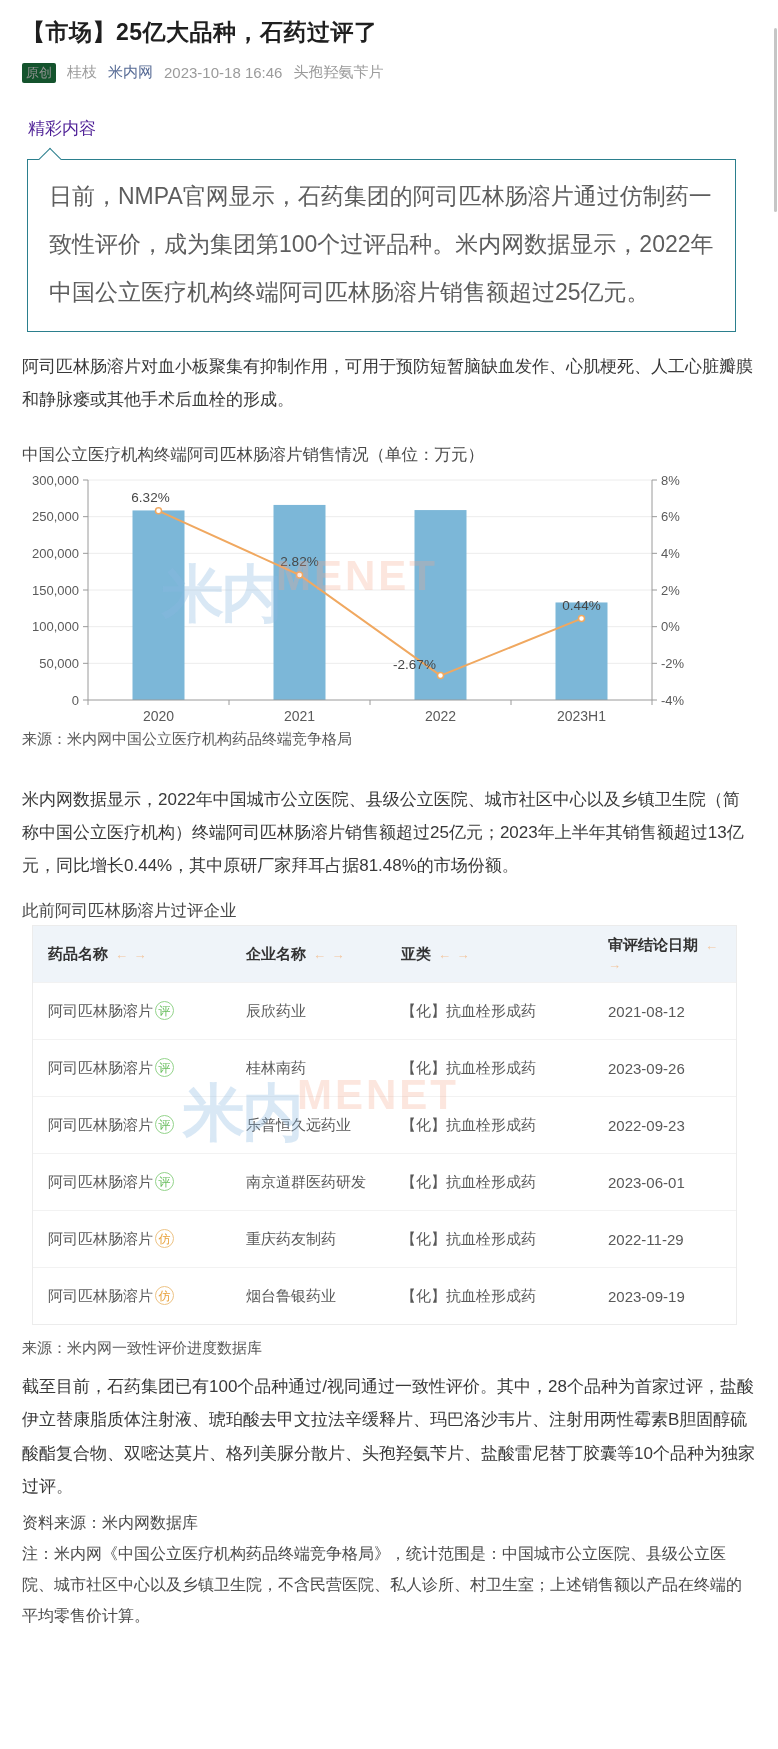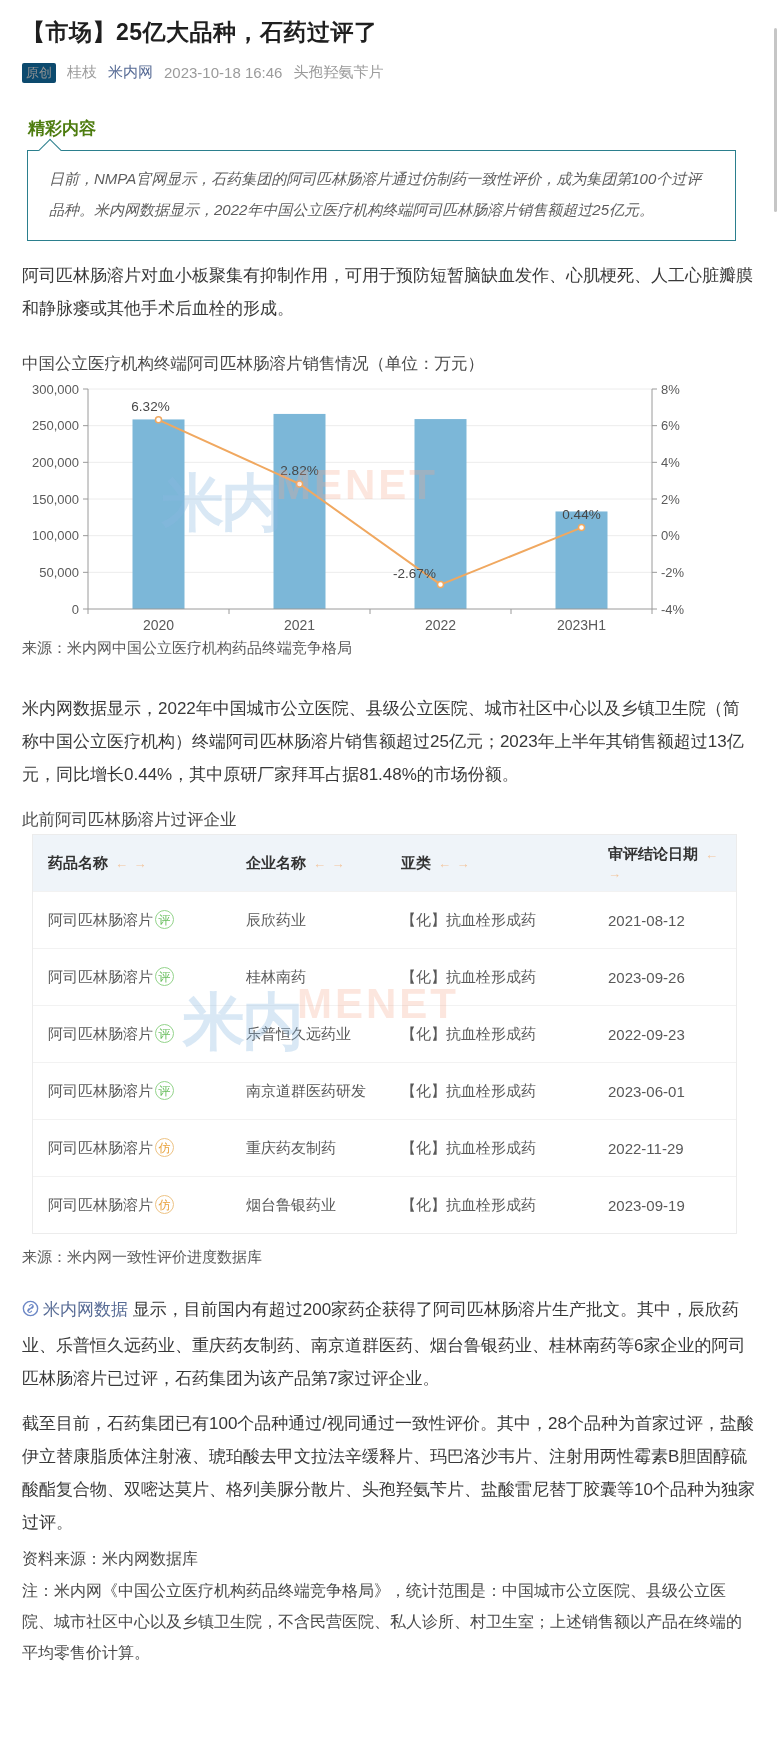--- a/index.html
+++ b/index.html
@@ -9,30 +9,30 @@
   .page { width:778px; height:1749px; padding:18px 22px 0; position:relative; }
 
   .scrollbar { position:absolute; right:0; top:0; width:5px; height:1749px; }
   .scrollbar .thumb { position:absolute; right:1px; top:28px; width:3px; height:184px;
                       background:#c6c6c6; border-radius:2px; }
 
   h1.title { font-size:23px; line-height:1.25; color:#1f1f1f; font-weight:600;
              letter-spacing:.5px; margin:0 0 16px; }
 
   .meta { display:flex; align-items:center; gap:11px; font-size:15px; color:#9b9b9b; margin:0 0 34px; }
-  .badge-original { background:#0c4a6e; color:#949494; font-size:13px; padding:1px 4px; border-radius:2px; }
+  .badge-original { background:#14532d; color:#949494; font-size:13px; padding:1px 4px; border-radius:2px; }
   .meta-link { color:#576b95; text-decoration:none; font-weight:500; cursor:pointer; }
 
-  .hl-heading { color:#4d7c0f; font-size:17px; font-weight:700; margin:0 0 10px; padding-left:6px; }
+  .hl-heading { color:#4c1d95; font-size:17px; font-weight:400; margin:0 0 19px; padding-left:6px; }
   .quote-box { position:relative; margin-left:5px; width:709px; border:1px solid #2b7f8d;
                padding:12px 21px 14px; }
   .quote-box::before { content:""; position:absolute; top:-8.5px; left:14px; width:15px; height:15px;
                background:#fff; border-top:1px solid #2b7f8d; border-left:1px solid #2b7f8d;
                transform:rotate(45deg); }
-  .quote-box p { font-size:15px; color:#5d5d5d; line-height:2.1;font-style:italic; }
+  .quote-box p { font-size:23px; color:#5d5d5d; line-height:2.1; }
 
   .body-p { font-size:17px; color:#383838; line-height:1.95; margin-top:18px; }
   .p-sales { margin-top:34px; }
   .p-approval { margin-top:26px; }
   .p-group { margin-top:12px; }
 
   .chart-title { font-size:16.5px; color:#494949; margin-top:28px; }
   .chart-wrap { position:relative; margin-top:6px; width:708px; height:258px; }
   .chart-wrap svg { display:block; }
 
@@ -232,26 +232,20 @@
     </div>
   </div>
     <div class="watermark wm-table">
       <span class="cn">米内</span>
         <span class="en">MENET</span>
     </div>
   </div>
 
   <div class="source-line src-table">来源：米内网一致性评价进度数据库</div>
 
-  <p class="body-p p-approval">
-    <span class="link-icon"><svg viewBox="0 0 20 20" width="17" height="17">
-          <circle cx="10" cy="10" r="8.4" fill="none" stroke="#6c87c5" stroke-width="1.6"></circle>
-          <path d="M7.3 12.7l5.4-5.4M8.7 6.9l.9-.9a2.1 2.1 0 013 3l-.9.9M11.3 13.1l-.9.9a2.1 2.1 0 01-3-3l.9-.9" fill="none" stroke="#6c87c5" stroke-width="1.3" stroke-linecap="round"></path>
-        </svg></span><a class="inline-link">米内网数据</a><span> 显示，目前国内有超过200家药企获得了阿司匹林肠溶片生产批文。其中，辰欣药业、乐普恒久远药业、重庆药友制药、南京道群医药、烟台鲁银药业、桂林南药等6家企业的阿司匹林肠溶片已过评，石药集团为该产品第7家过评企业。</span>
-  </p>
 
   <p class="body-p p-group">截至目前，石药集团已有100个品种通过/视同通过一致性评价。其中，28个品种为首家过评，盐酸伊立替康脂质体注射液、琥珀酸去甲文拉法辛缓释片、玛巴洛沙韦片、注射用两性霉素B胆固醇硫酸酯复合物、双嘧达莫片、格列美脲分散片、头孢羟氨苄片、盐酸雷尼替丁胶囊等10个品种为独家过评。</p>
 
   <div class="footer">
     <div>资料来源：米内网数据库</div>
     <div>注：米内网《中国公立医疗机构药品终端竞争格局》，统计范围是：中国城市公立医院、县级公立医院、城市社区中心以及乡镇卫生院，不含民营医院、私人诊所、村卫生室；上述销售额以产品在终端的平均零售价计算。</div>
   </div>
 
 </div>
 

